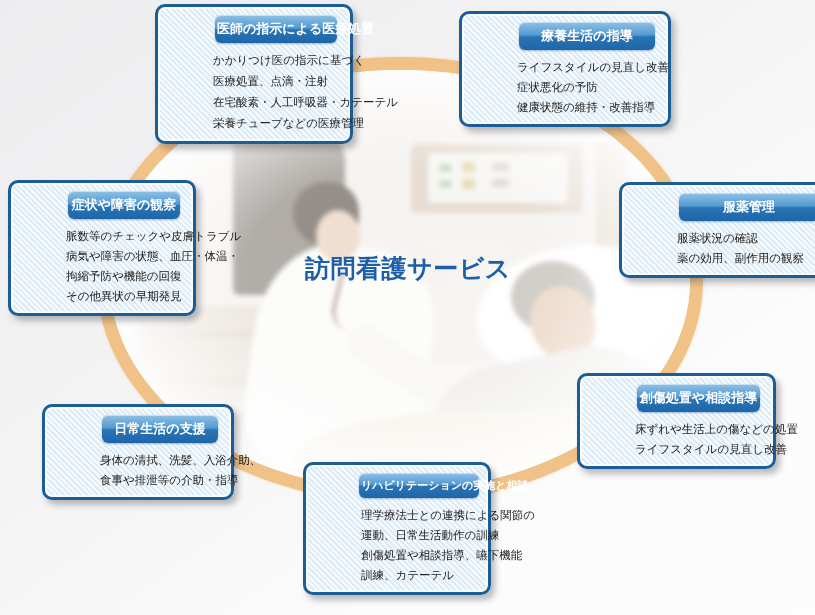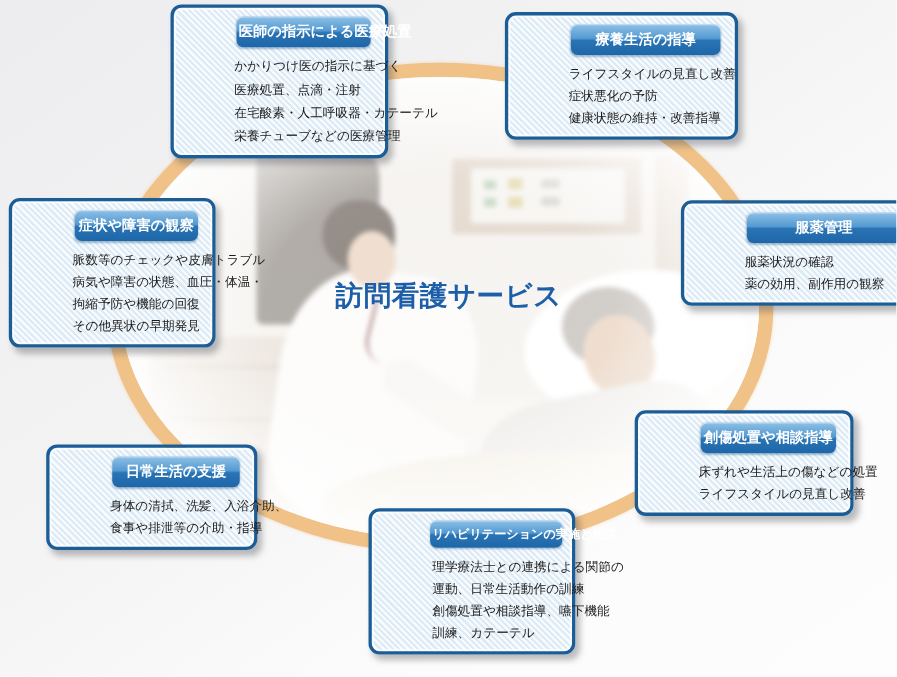--- a/index.html
+++ b/index.html
@@ -76,21 +76,21 @@
   .box-line{
     padding:0 11px;line-height:20px;font-size:11.5px;color:#1b1b1b;white-space:nowrap;
   }
   .box1{left:155px;top:4px;width:198px;}
   .box1 .box-line{line-height:21px;}
   .box2{left:459px;top:11px;width:212px;}
   .box3{left:8px;top:180px;width:188px;}
   .box4{left:619px;top:182px;width:216px;}
   .box5{left:577px;top:373px;width:199px;}
   .box6{left:42px;top:404px;width:192px;}
-  .box7{left:303px;top:462px;width:188px;margin-left:32px;}
+  .box7{left:303px;top:462px;width:188px;}
   .box7 .box-title{font-size:11px;margin:8px 9px 7px;}
 </style>
 </head>
 <body>
 
 <div class="stage">
 
   <div class="ring">
     <div class="photo">
       <div class="shape room-wall"></div>

